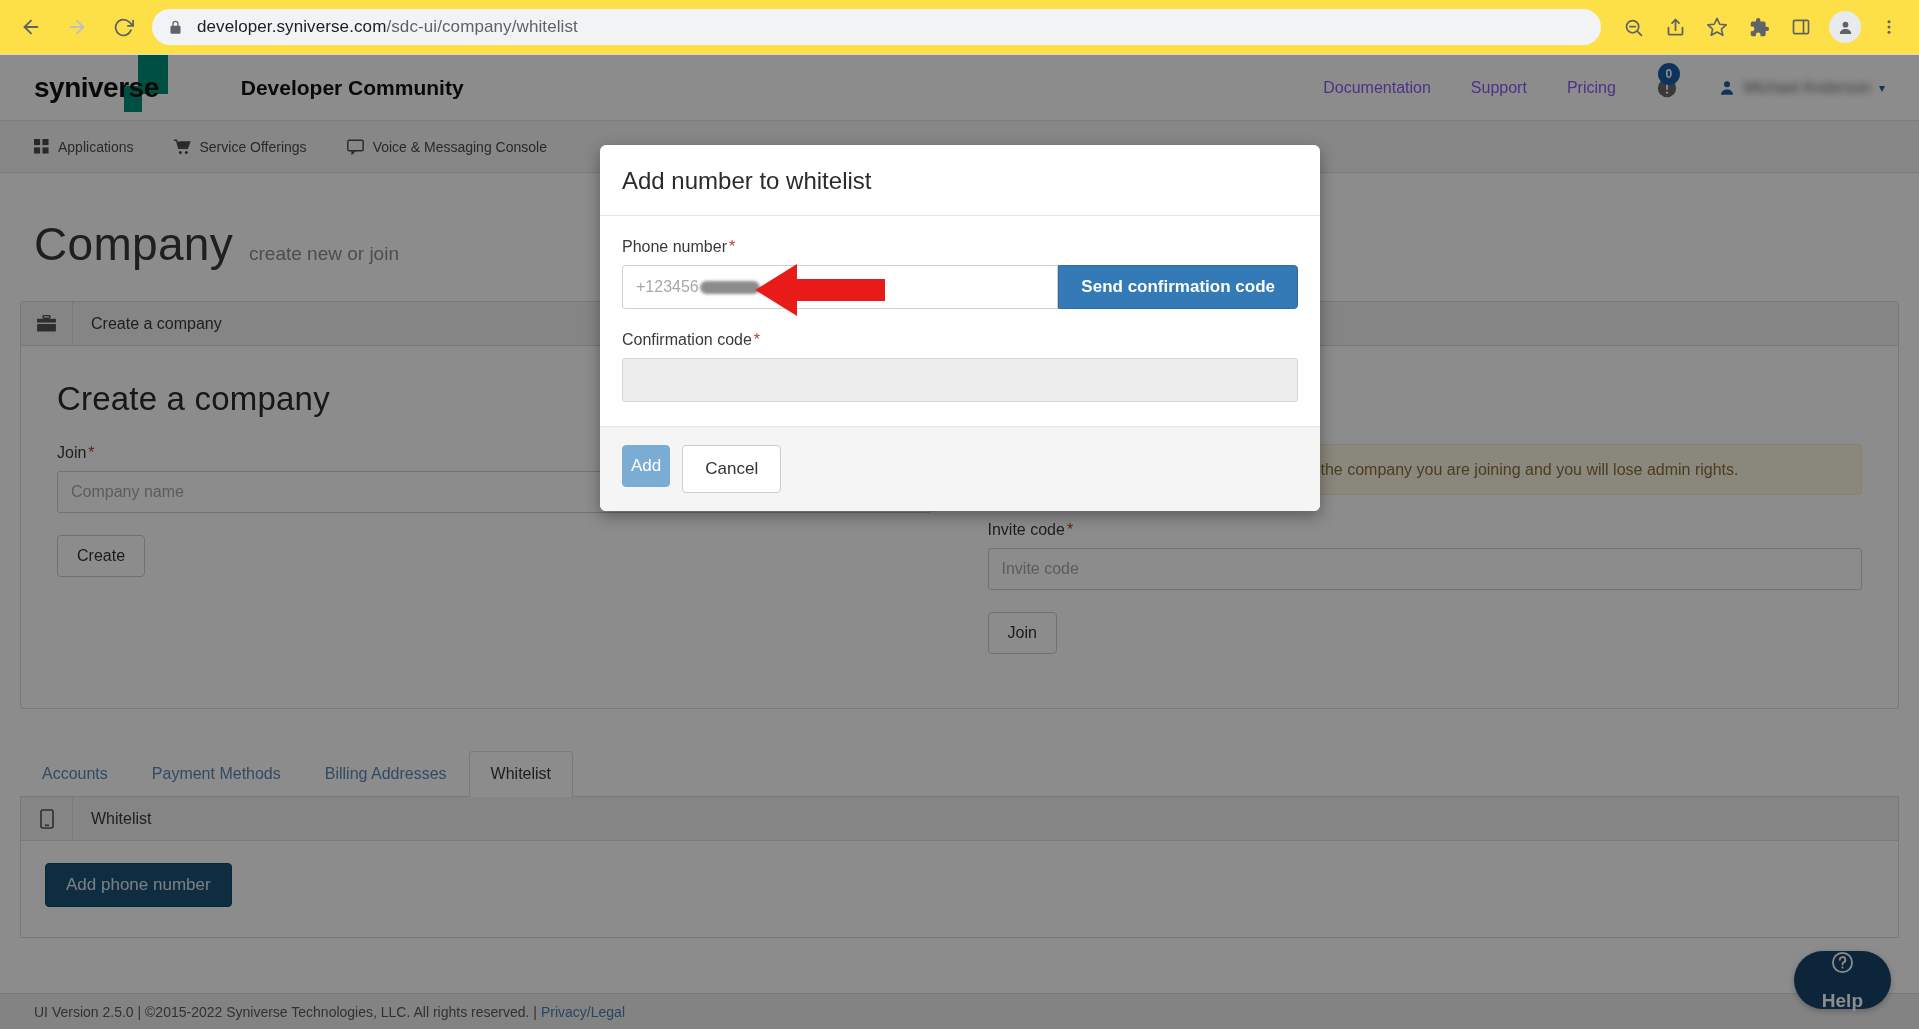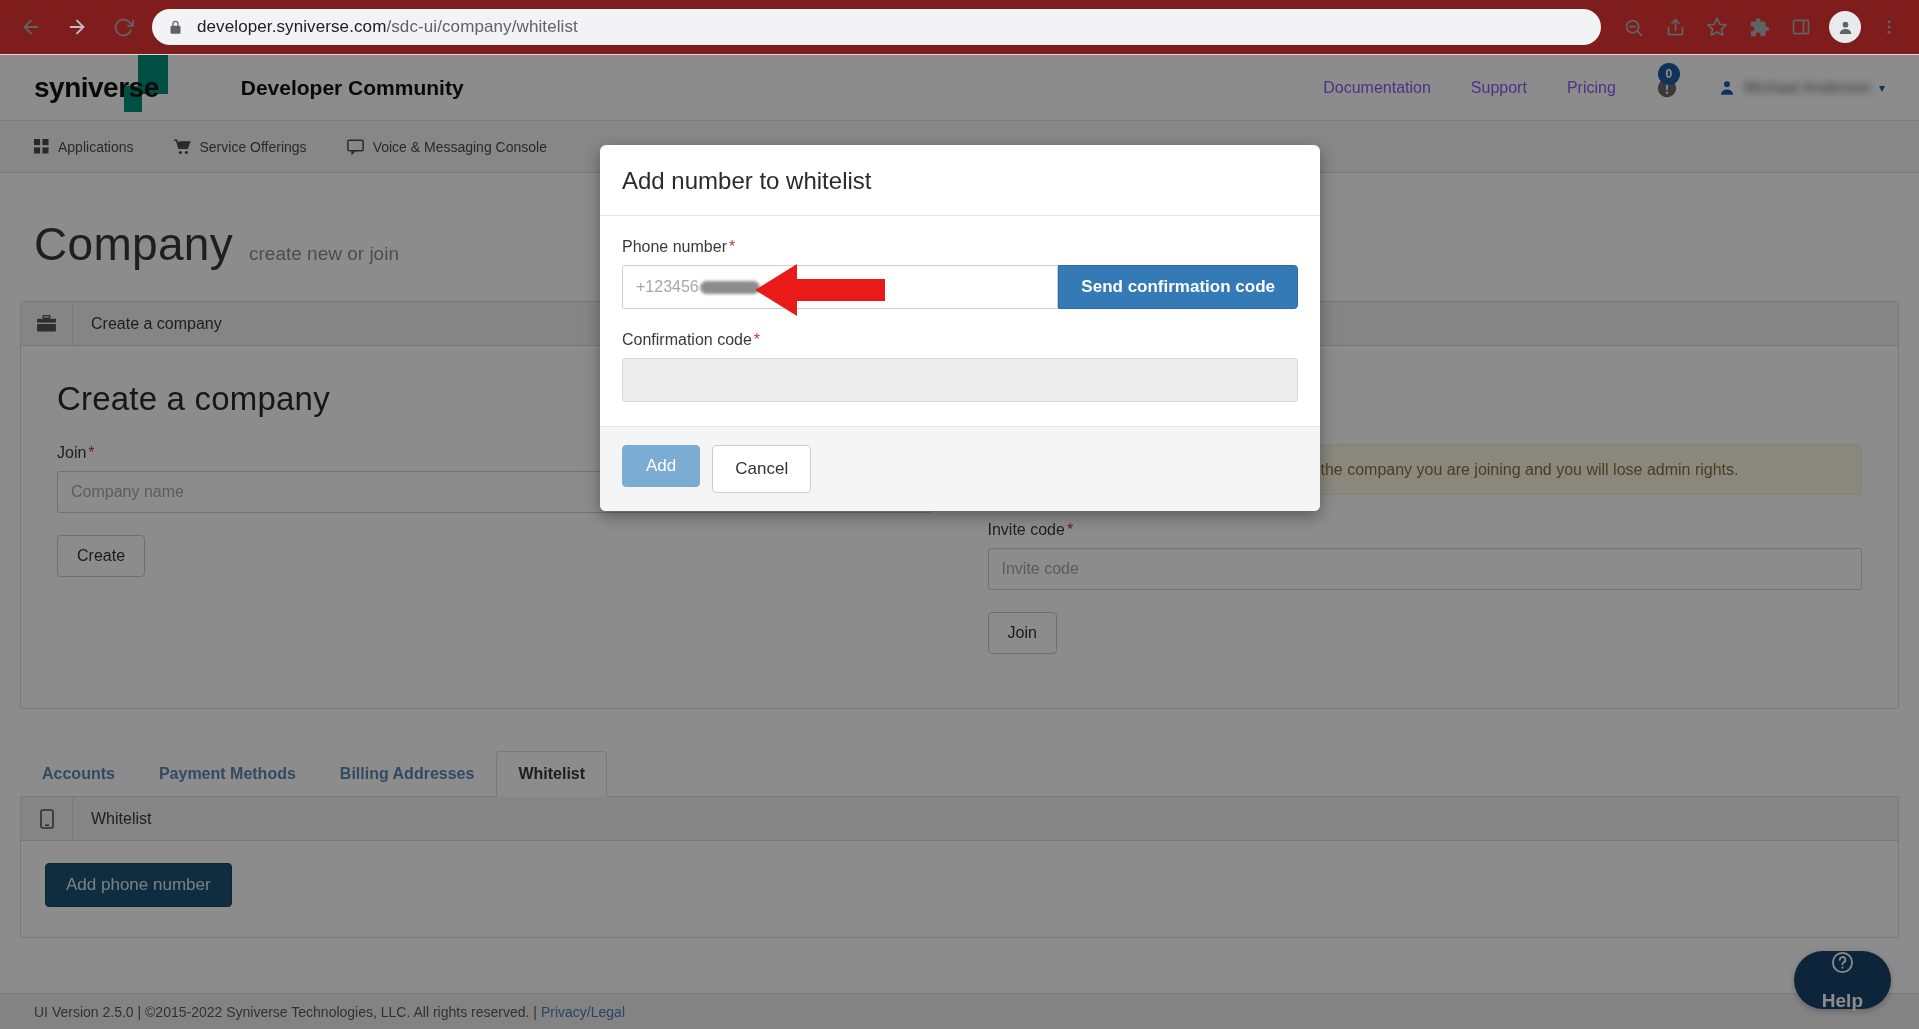--- a/index.html
+++ b/index.html
@@ -9,21 +9,21 @@
     width: 1919px; height: 1029px;
     overflow: hidden;
     font-family: "Liberation Sans", sans-serif;
     background: #ffffff;
   }
 
   
   .browser-bar {
     position: absolute; top: 0; left: 0;
     width: 1919px; height: 55px;
-    background: #7f1d1d;
+    background: #fde047;
     display: flex; align-items: center;
     border-bottom: 1px solid #d9d9d9;
     z-index: 50;
   }
   .nav-btns { display: flex; align-items: center; gap: 4px; padding-left: 10px; }
   .nav-btn {
     width: 42px; height: 42px; border-radius: 50%;
     display: flex; align-items: center; justify-content: center;
     color: #5f6368; cursor: pointer;
   }
@@ -163,21 +163,21 @@
   }
   .warn-box {
     background: #fcf8e3; border: 1px solid #faebcc; border-radius: 4px;
     padding: 15px 17px; font-size: 16px; color: #8a6d3b; margin-bottom: 26px;
   }
   .warn-box b { font-weight: bold; }
   .warn-ico { margin-right: 6px; }
 
   
   .tabs-wrap { margin: 42px 20px 0 20px; }
-  .tabs { display: flex; border-bottom: 1px solid #dcdcdc; font-weight: bold; }
+  .tabs { display: flex; border-bottom: 1px solid #dcdcdc; }
   .tab {
     padding: 13px 21px; font-size: 16px; color: #5b87b5; cursor: pointer;
     border: 1px solid transparent; margin-bottom: -1px;
   }
   .tab.active {
     color: #3a3a3a; background: #fff;
     border: 1px solid #dcdcdc; border-bottom-color: #fff;
     border-radius: 4px 4px 0 0;
   }
 
@@ -248,21 +248,21 @@
   .input-disabled {
     width: 100%; height: 44px; border: 1px solid #d6d6d6; border-radius: 3px;
     background: #ededed; margin-top: 0;
   }
   .modal-foot {
     background: #f5f5f5; border-top: 1px solid #e5e5e5;
     padding: 18px 22px; display: flex; gap: 12px;
   }
   .btn-add {
     background: #7badd4; border: 1px solid #7badd4; color: #ffffff;
-    height: 42px; padding: 0 23px; border-radius: 4px; font-size: 17px;
+    height: 42px; padding: 0 8px; border-radius: 4px; font-size: 17px;
     cursor: pointer; font-family: "Liberation Sans", sans-serif;
   }
   .btn-cancel {
     background: #ffffff; border: 1px solid #cccccc; color: #333333;
     height: 48px; padding: 0 22px; border-radius: 4px; font-size: 17px;
     cursor: pointer; font-family: "Liberation Sans", sans-serif;
   }
   .redact-block {
     display: inline-block; background: #8c8c8c; border-radius: 7px;
     width: 60px; height: 13px; vertical-align: middle; margin-left: 1px;

